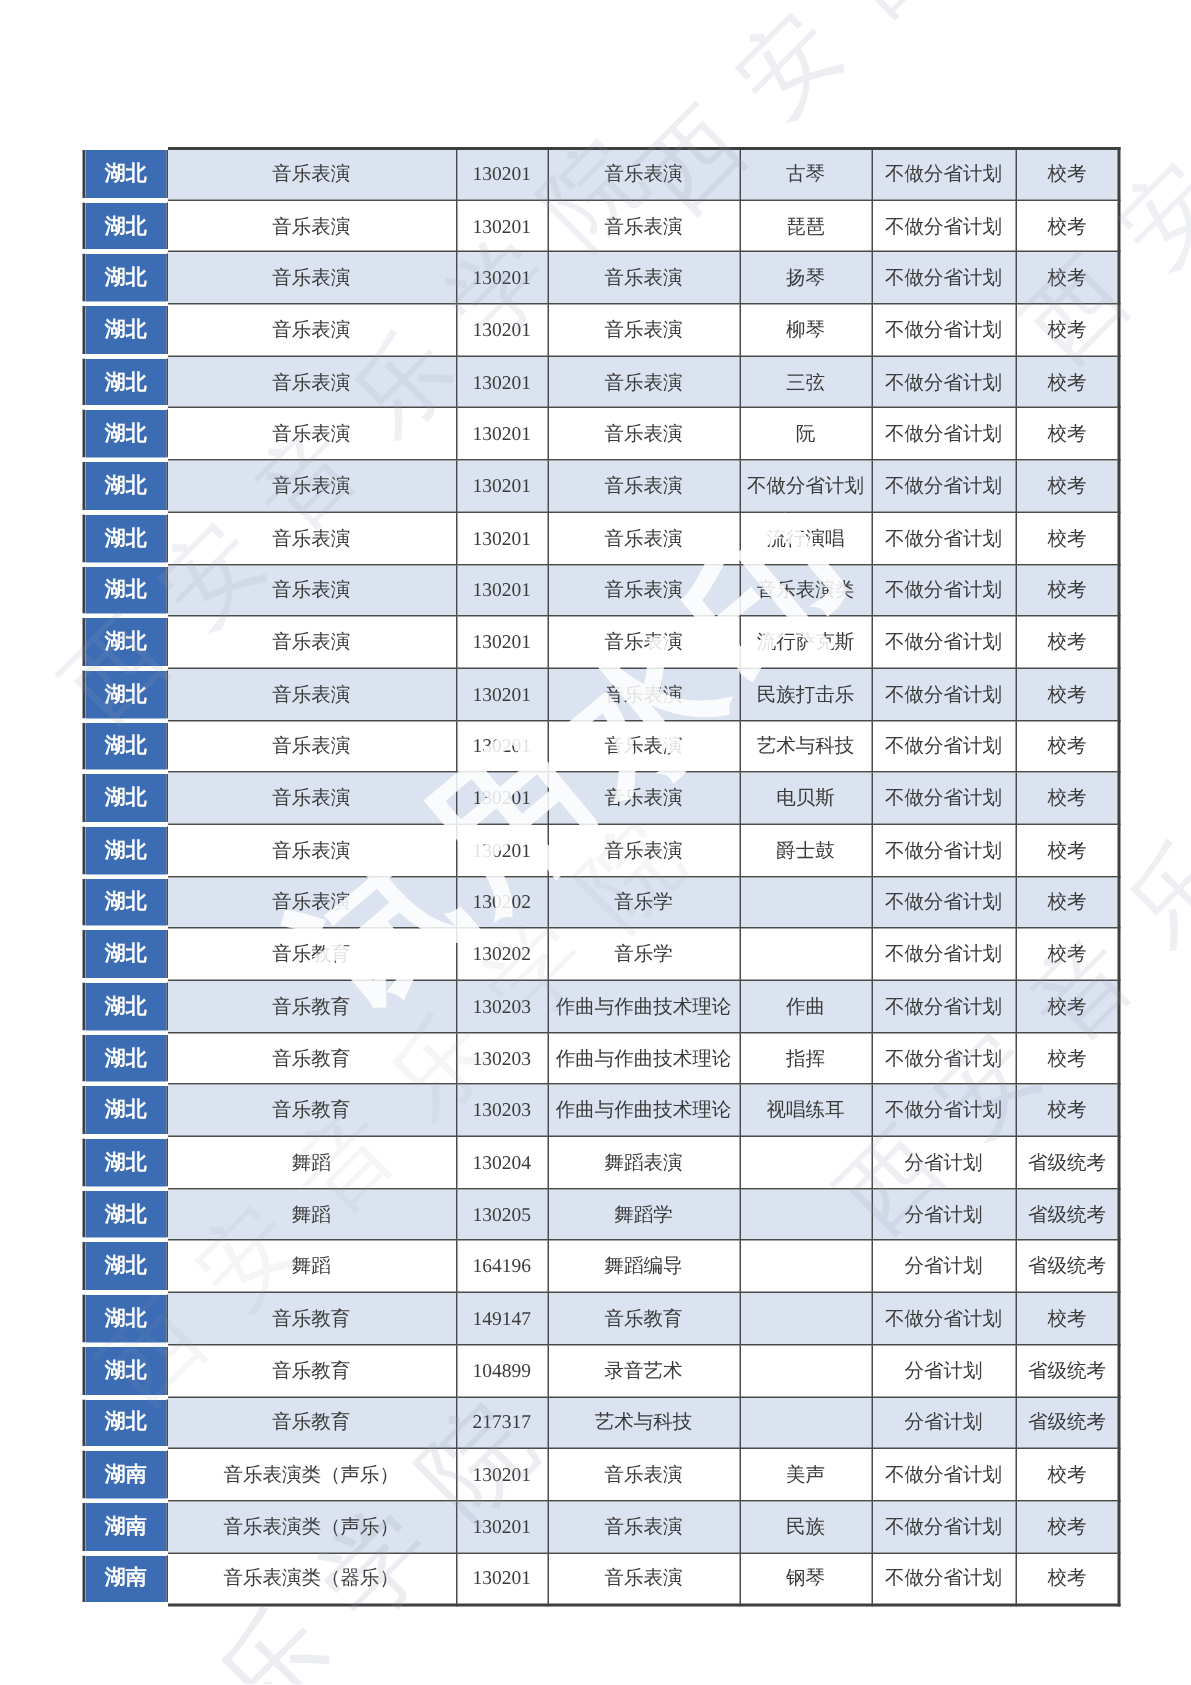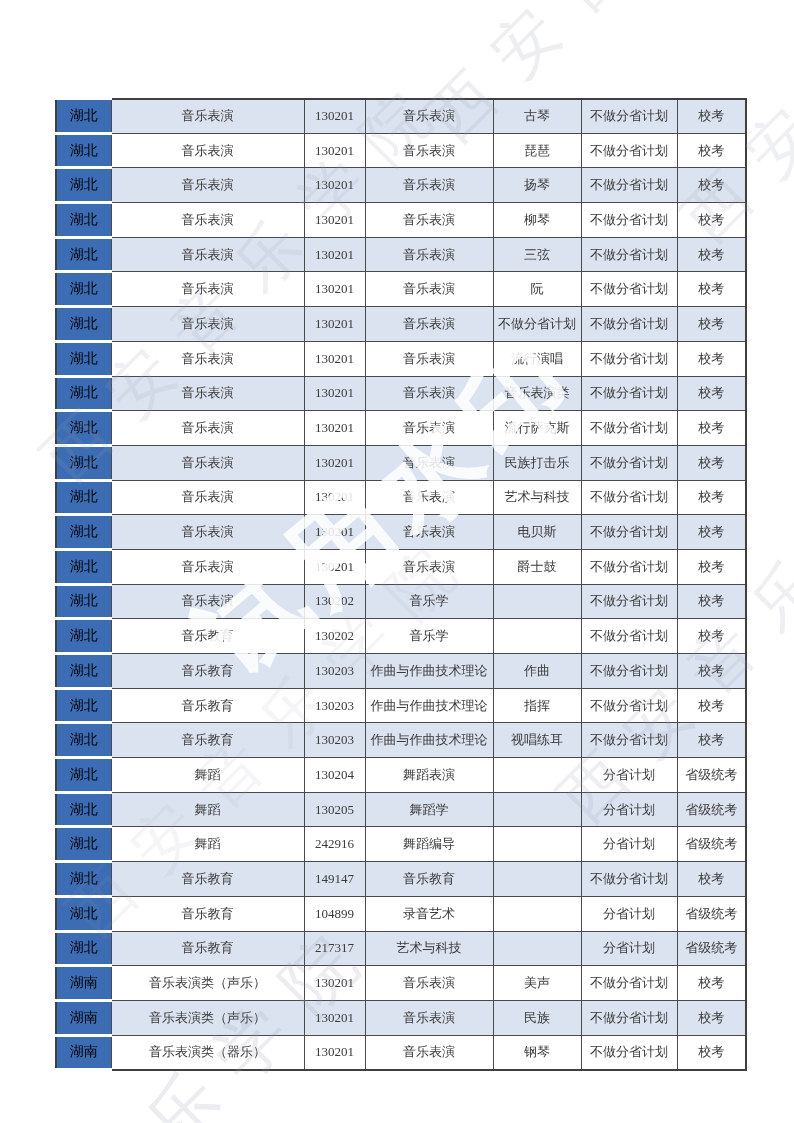--- a/index.html
+++ b/index.html
@@ -20,22 +20,22 @@
     padding:0 2px;
     text-align:center;
     vertical-align:middle;
     font-size:13px;
     color:#3a3a3a;
     white-space:nowrap;
     overflow:hidden;
   }
   table.plan td.province{
     background:#3c6cb4;
-    color:#000000;
-    font-weight:normal;
+    color:#ffffff;
+    font-weight:bold;
     font-size:14px;
     font-family:"Liberation Sans", sans-serif;
     border-top:3px solid #ffffff;
     border-bottom:3px solid #ffffff;
   }
   tr.band-light td.cell{background:#dce3f0;}
   tr.band-white td.cell{background:#ffffff;}
   
   .wm{position:absolute;left:0;top:0;width:100%;height:100%;pointer-events:none;z-index:5;}
   .wm-tile{
@@ -264,21 +264,21 @@
           <td class="cell">舞蹈</td>
           <td class="cell">130205</td>
           <td class="cell">舞蹈学</td>
           <td class="cell"></td>
           <td class="cell">分省计划</td>
           <td class="cell">省级统考</td>
         </tr>
         <tr class="band-white">
           <td class="province">湖北</td>
           <td class="cell">舞蹈</td>
-          <td class="cell">242916</td>
+          <td class="cell">164196</td>
           <td class="cell">舞蹈编导</td>
           <td class="cell"></td>
           <td class="cell">分省计划</td>
           <td class="cell">省级统考</td>
         </tr>
         <tr class="band-light">
           <td class="province">湖北</td>
           <td class="cell">音乐教育</td>
           <td class="cell">149147</td>
           <td class="cell">音乐教育</td>

